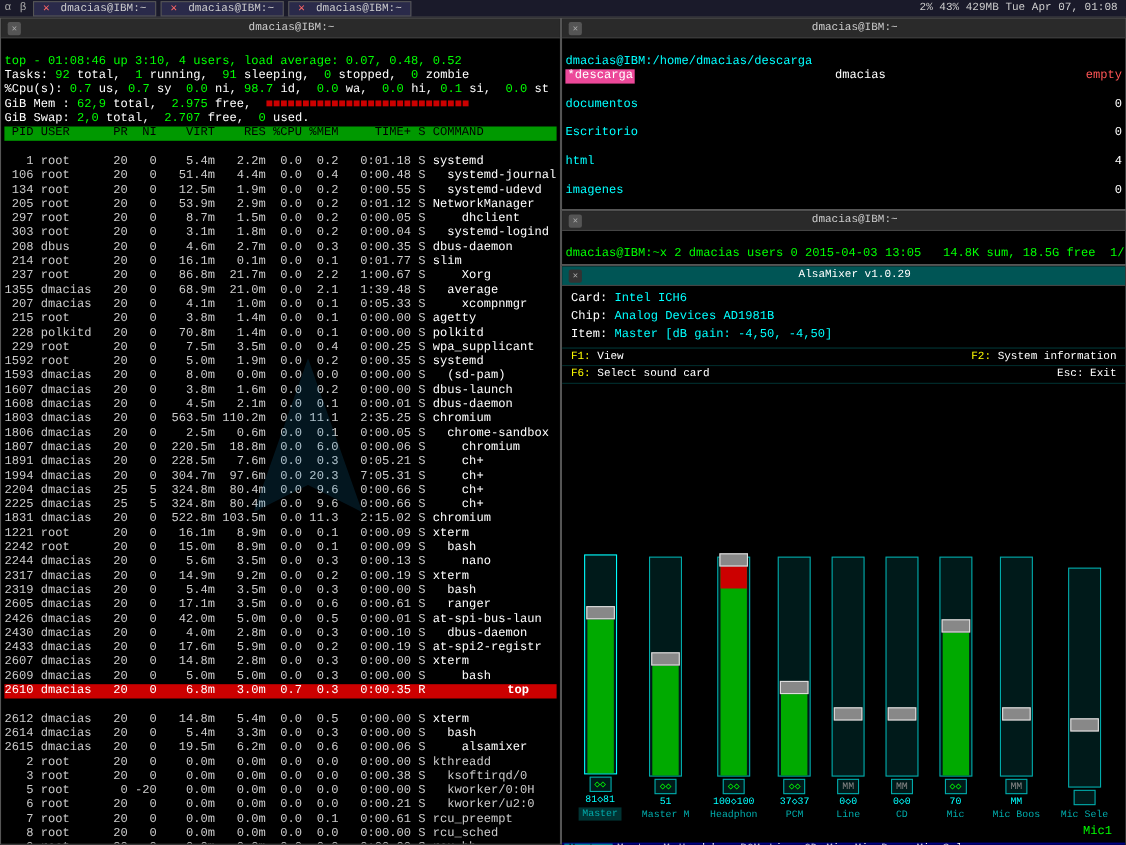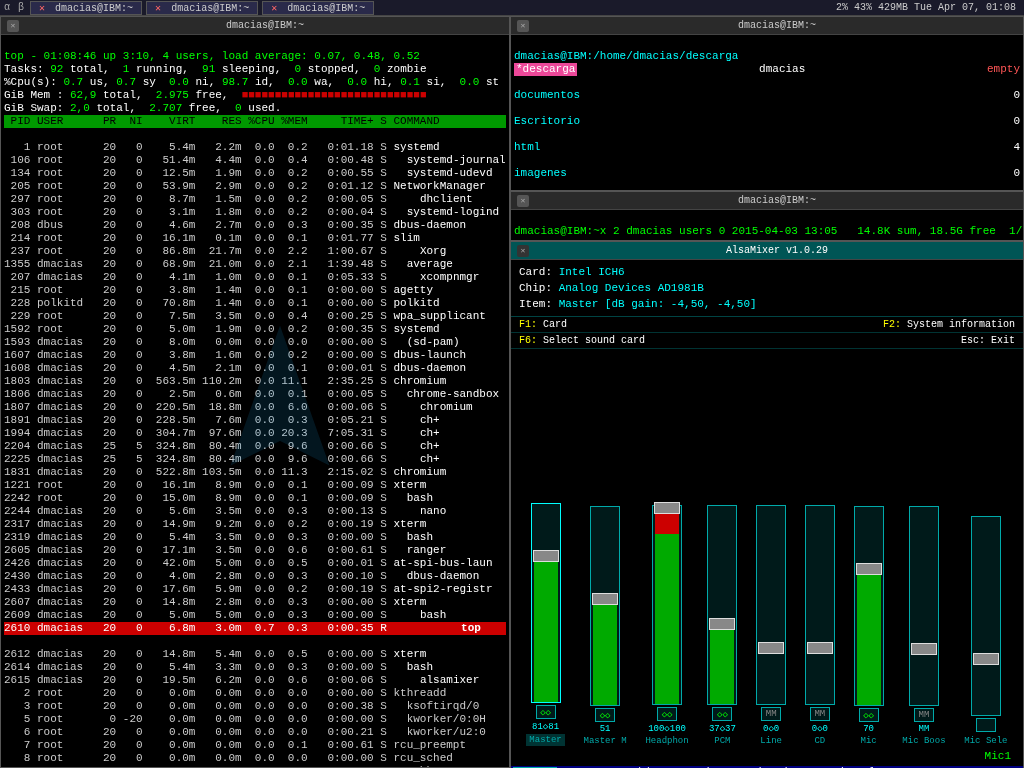--- a/index.html
+++ b/index.html
@@ -245,21 +245,21 @@
   </div>
   <div style="background:#000;height:calc(100% - 18px);display:flex;flex-direction:column;">
 
     <div class="alsa-info-section">
       <div><span style="color:#fff;">Card:</span> <span style="color:#00ffff;">Intel ICH6</span></div>
       <div><span style="color:#fff;">Chip:</span> <span style="color:#00ffff;">Analog Devices AD1981B</span></div>
       <div><span style="color:#fff;">Item:</span> <span style="color:#00ffff;">Master [dB gain: -4,50, -4,50]</span></div>
     </div>
 
     <div style="display:flex;justify-content:space-between;padding:2px 8px;font-size:10px;background:#000;border-bottom:1px solid #003333;">
-      <span style="color:#ffff00;">F1: <span style="color:#fff;">Card</span></span>
+      <span style="color:#ffff00;">F1: <span style="color:#fff;">View</span></span>
       <span style="color:#ffff00;">F2: <span style="color:#fff;">System information</span></span>
     </div>
     <div style="display:flex;justify-content:space-between;padding:2px 8px;font-size:10px;background:#000;border-bottom:1px solid #003333;">
       <span style="color:#ffff00;">F6: <span style="color:#fff;">Select sound card</span></span>
       <span style="color:#ffff00;"><span style="color:#fff;">Esc: Exit</span></span>
     </div>
 
     <div style="flex:1;display:flex;flex-direction:column;justify-content:flex-start;padding:4px 0;background:#000;">
       <div style="display:flex;align-items:flex-end;justify-content:space-around;padding:4px 6px;flex:1;">
 

